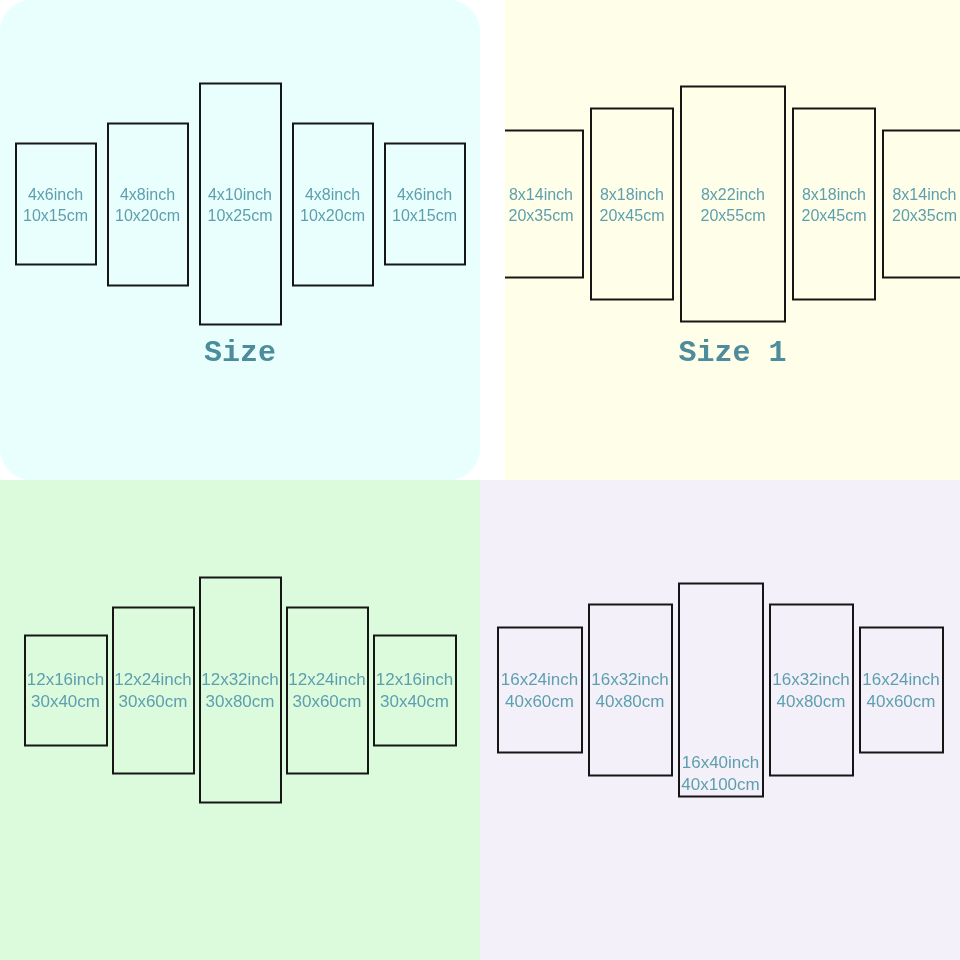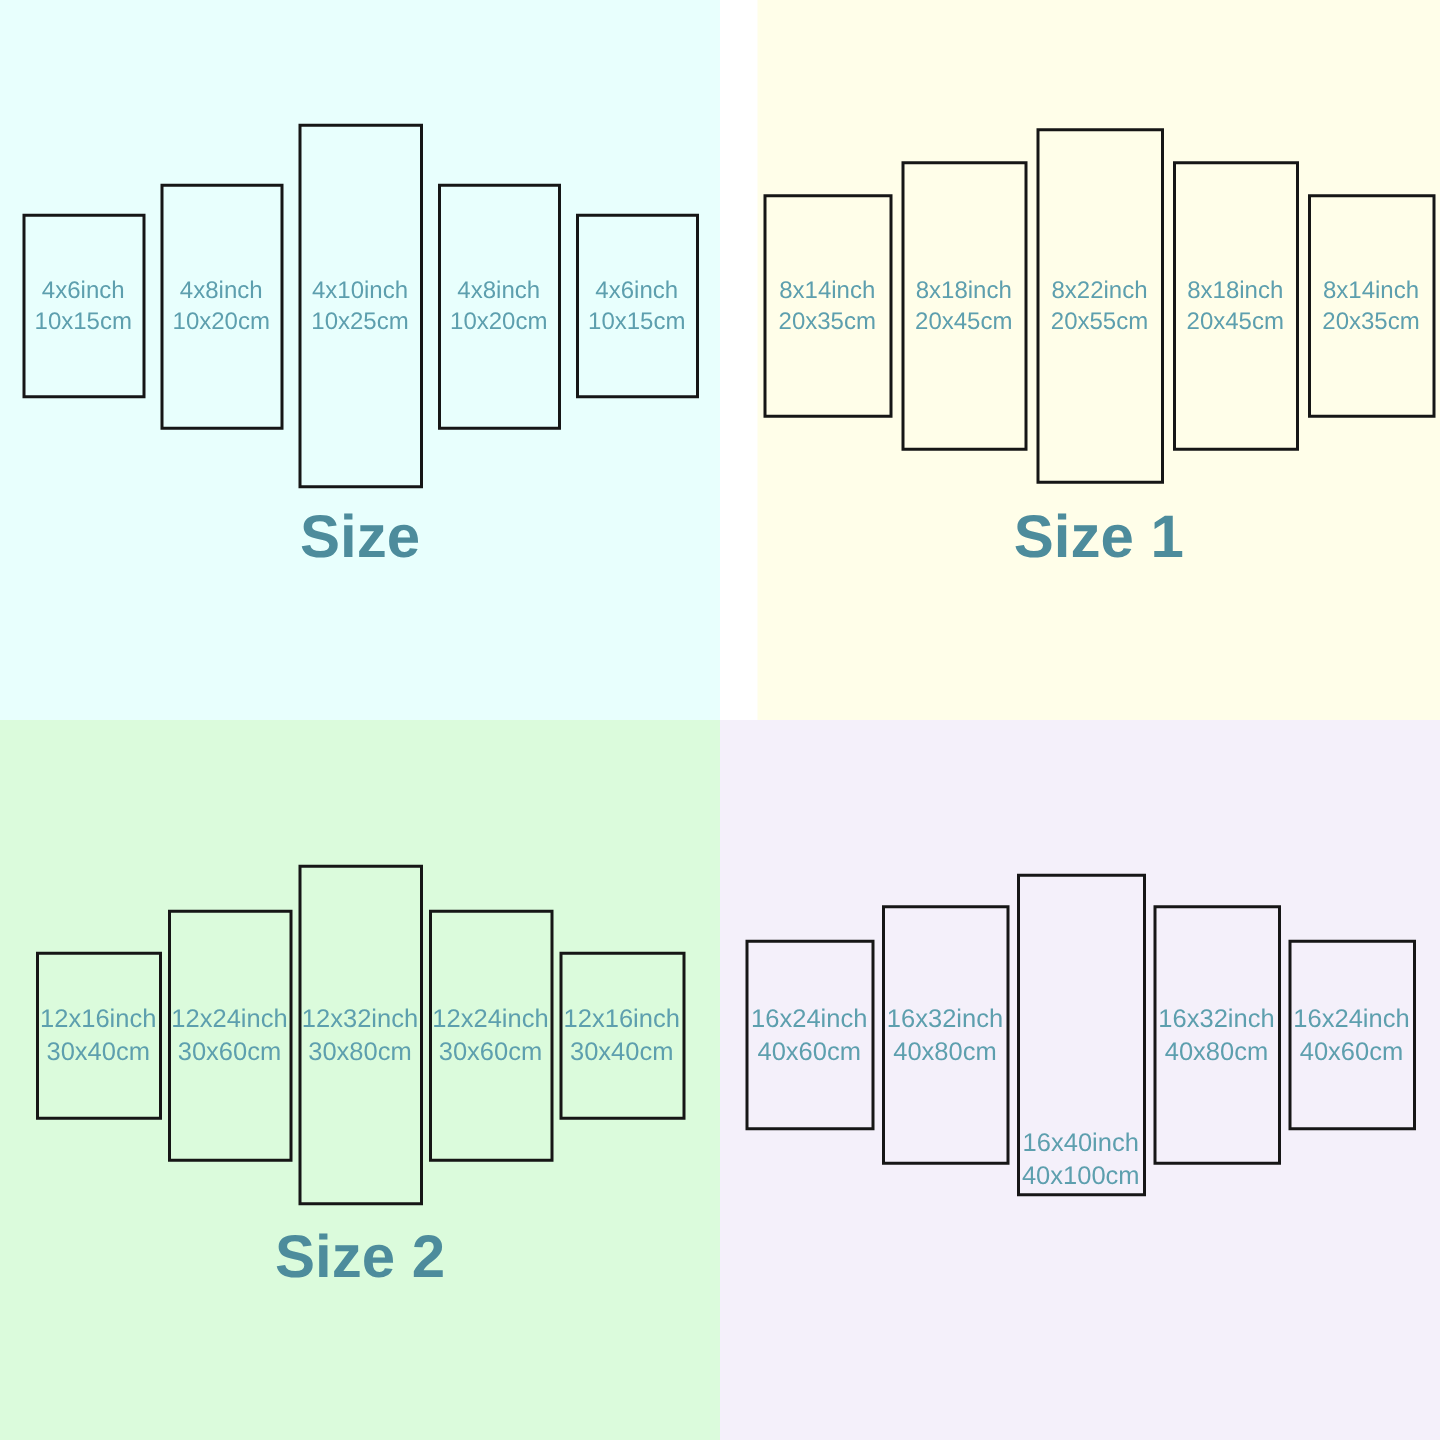--- a/index.html
+++ b/index.html
@@ -8,21 +8,21 @@
     font-family:"Liberation Sans", sans-serif;
     background:#ffffff;
   }
   .board{
     width:960px;height:960px;
     display:grid;
     grid-template-columns:480px 480px;
     grid-template-rows:480px 480px;
   }
   .quad{position:relative;overflow:hidden;}
-  .q0{background:#e8fffd;}
+  .q0{background:#e8fffd;border-radius:31px;}
   .q1{background:#fffee9;margin-left:25px;}
   .q2{background:#dbfbdc;}
   .q3{background:#f4f0fa;}
 
   .panels{
     position:absolute;left:0;right:0;
     display:flex;justify-content:center;align-items:center;
     transform:translateY(-50%);
   }
   .q0 .panels{top:204px;gap:10px;}
@@ -47,43 +47,43 @@
 
   
   .q0 .p0{width:82px;height:123px;}
   .q0 .p1{width:82px;height:164px;}
   .q0 .p2{width:83px;height:243px;}
   .q0 .p3{width:82px;height:164px;}
   .q0 .p4{width:82px;height:123px;}
 
   .q1 .p0{width:86px;height:149px;}
   .q1 .p1{width:84px;height:193px;}
-  .q1 .p2{width:85px;height:237px;}
+  .q1 .p2{width:106px;height:237px;}
   .q1 .p3{width:84px;height:193px;}
   .q1 .p4{width:85px;height:149px;}
 
   .q2 .p0{width:84px;height:112px;}
   .q2 .p1{width:83px;height:168px;}
   .q2 .p2{width:83px;height:227px;}
   .q2 .p3{width:83px;height:168px;}
   .q2 .p4{width:84px;height:112px;}
 
   .q3 .p0{width:86px;height:127px;}
   .q3 .p1{width:85px;height:173px;}
   .q3 .p2{width:86px;height:215px;align-items:flex-end;}
   .q3 .p3{width:85px;height:173px;}
   .q3 .p4{width:85px;height:127px;}
 
   .quad-title{
     position:absolute;top:338px;left:0;width:100%;
     margin:0;
     text-align:center;
-    font-family:Liberation Sans, sans-serif;
+    font-family:Liberation Mono, monospace;
     font-weight:bold;
-    font-size:40px;
+    font-size:30px;
     line-height:1;
     color:#4d8c9c;
   }
 </style>
 </head>
 <body>
 
 <div class="board">
 
   <section class="quad q0">
@@ -184,21 +184,20 @@
           <span>30x60cm</span>
         </div>
       </div>
       <div class="panel p4">
         <div class="panel-label">
           <span>12x16inch</span>
           <span>30x40cm</span>
         </div>
       </div>
     </div>
-    <h2 class="quad-title">Size 2</h2>
   </section>
 
   <section class="quad q3">
     <div class="panels">
       <div class="panel p0">
         <div class="panel-label">
           <span>16x24inch</span>
           <span>40x60cm</span>
         </div>
       </div>

